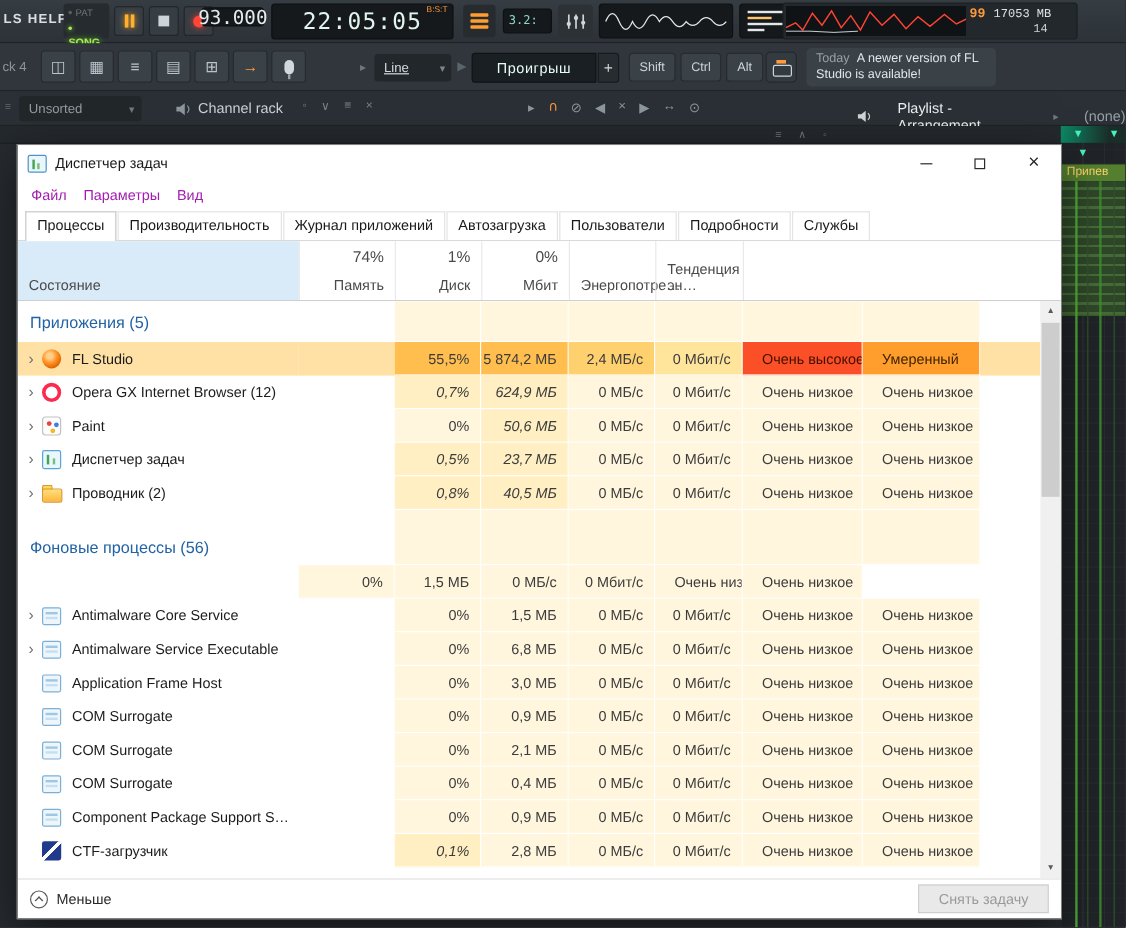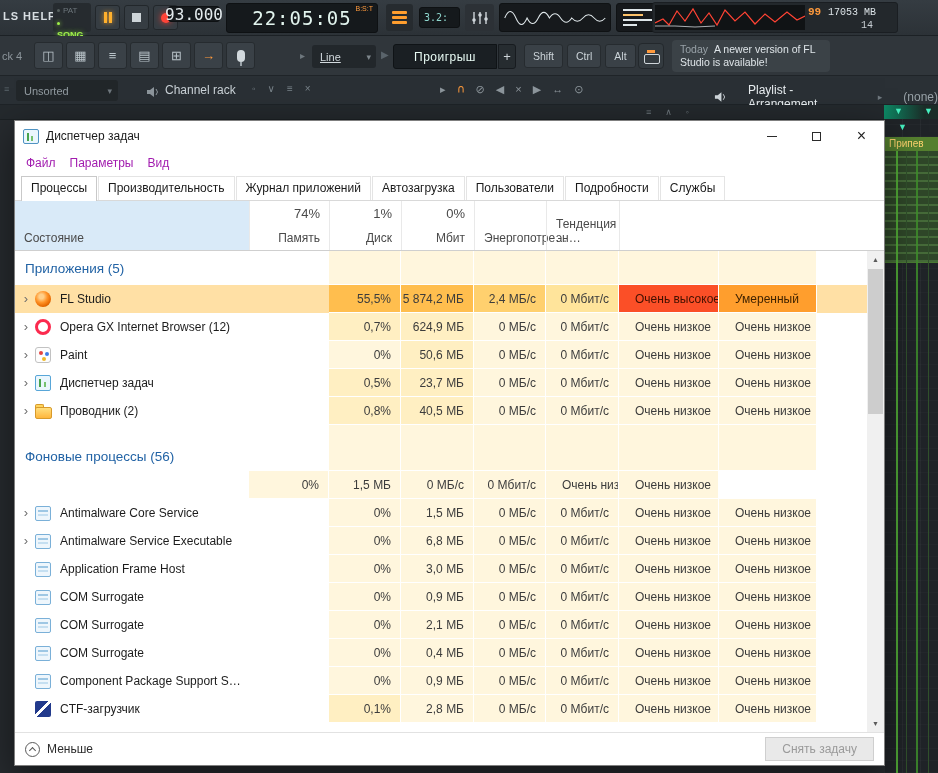--- a/index.html
+++ b/index.html
@@ -162,21 +162,21 @@
   .tm-list{position:absolute;left:0;top:130px;width:852px;bottom:33px;overflow:hidden;background:#fff;}
   .tm-row{display:grid;grid-template-columns:234px 80px 72px 73px 72px 73px 100px 98px 1fr;height:28px;}
   .tm-row.group{height:34px;}
   .tm-row.group.later{height:46px;}
   .c{display:flex;align-items:center;font-size:12px;color:#3c3c3c;overflow:hidden;white-space:nowrap;}
   .c.num{justify-content:flex-end;padding-right:9px;}
   .c.txt{padding-left:16px;}
   .c.name{padding-left:4px;color:#1c1c1c;}
   .group .c.name{padding-left:10px;font-size:13.5px;color:#2263a5;}
   .group.later .c.name{align-items:flex-end;padding-bottom:7px;}
-  .h0{background:#fff6dd;} .h1{background:#ffefc2;} .h2{background:#ffe49b;}
+  .h0{background:#fff6dd;} .h1{background:#ffefc2;font-style:italic;} .h2{background:#ffe49b;}
   .h3{background:#ffd06e;} .h4{background:#ffbe4e;}
   .hred{background:#fb4f27;color:#421000;} .horg{background:#ff9e2d;color:#402300;}
   .h0,.h1,.h2,.h3,.h4,.hred,.horg{border-right:1px solid #fff;border-bottom:1px solid #fff;}
   .sel{background:#ffe0a5;}
   .chev{width:14px;flex:0 0 14px;color:#6e6e6e;font-size:13px;text-align:center;line-height:14px;}
   .plabel{margin-left:2px;}
 
   .pic{width:16px;height:16px;flex:0 0 16px;margin:0 7px 0 2px;position:relative;border-radius:2px;}
   .pic.fl-studio{border-radius:50%;background:radial-gradient(circle at 40% 35%,#ffd08a 0 16%,#ff9429 42%,#e56700 70%,#7e3a00);}
   .pic.opera{border-radius:50%;border:3px solid #fb2a4e;background:#fff;}

